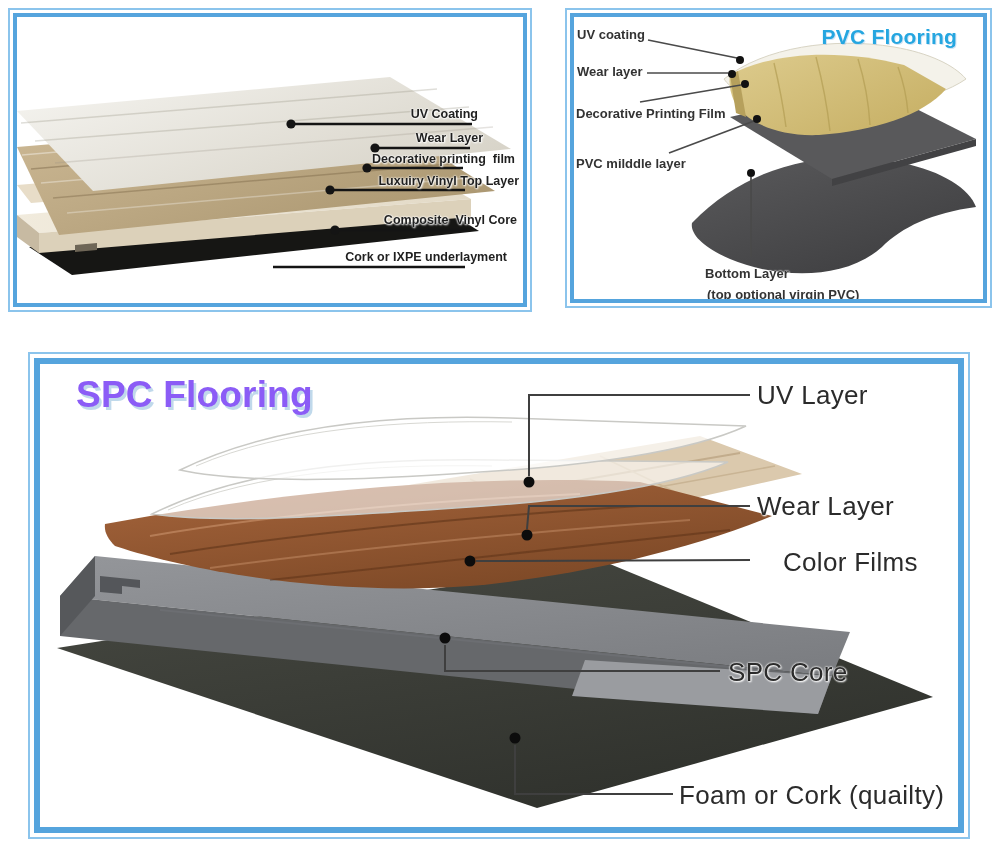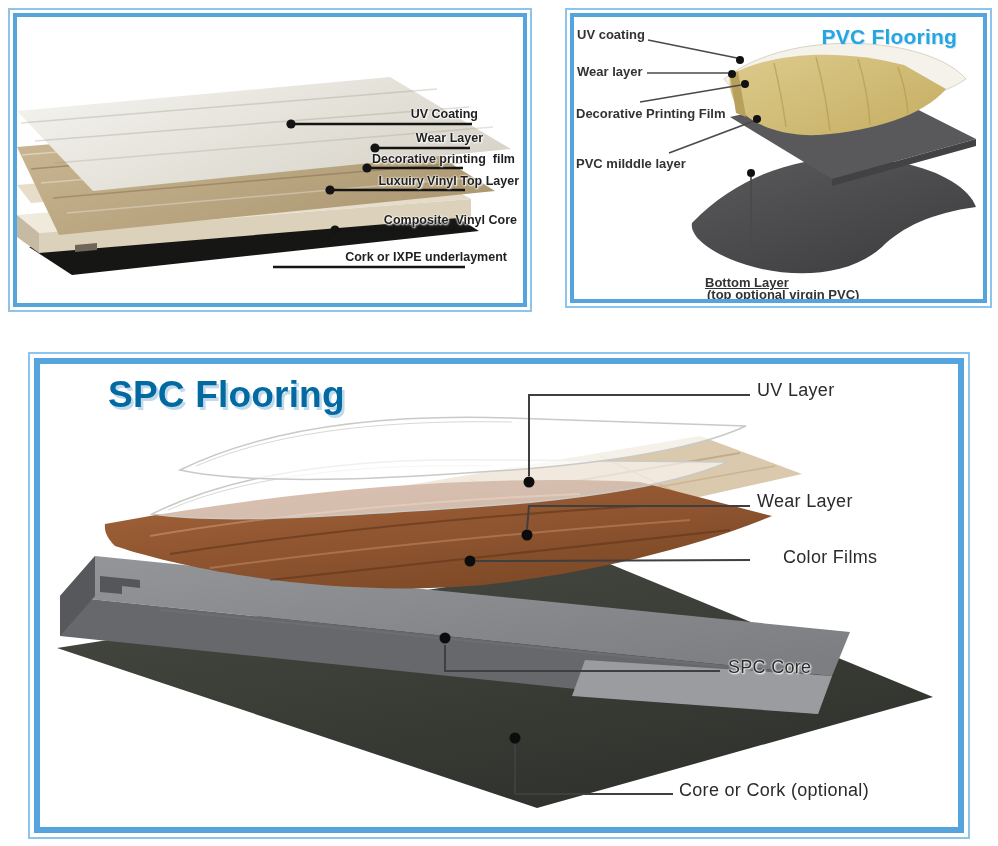--- a/index.html
+++ b/index.html
@@ -7,26 +7,26 @@
         font-family:"Liberation Sans",sans-serif;overflow:hidden;}
   .panel{position:absolute;box-sizing:border-box;background:#fff;
          border:2px solid #8bc4ec;padding:3px;}
   .panel-core{position:relative;box-sizing:border-box;width:100%;height:100%;
          border:4px solid #55a4dd;background:#fff;overflow:hidden;}
   .panel--spc{padding:4px;}
   .panel--spc .panel-core{border-width:6px;}
   .psvg{position:absolute;left:0;top:0;}
   .ptitle{position:absolute;margin:0;font-weight:bold;color:#25a6e0;letter-spacing:.2px;}
   .ptitle--sm{font-size:21px;text-shadow:1px 1px 0 rgba(150,195,230,.45);}
-  .ptitle--lg{font-size:37px;color:#0369a1;text-shadow:2.5px 2.5px 0 rgba(130,180,215,.5);margin-left:32px;}
+  .ptitle--lg{font-size:37px;color:#8b5cf6;text-shadow:2.5px 2.5px 0 rgba(130,180,215,.5);}
   .lbl{position:absolute;white-space:pre;color:#1f1f1f;line-height:1.1;
        text-shadow:0 0 2px #fff,0 0 2px #fff,1px 1px 2px #fff;}
   .lbl--b{font-weight:bold;font-size:12.5px;}
   .lbl--pvc{font-weight:bold;font-size:13px;color:#333;}
-  .lbl--spc{font-size:18px;color:#2b2b2b;letter-spacing:.3px;}
+  .lbl--spc{font-size:26px;color:#2b2b2b;letter-spacing:.3px;}
 </style>
 </head>
 <body>
 
 <div class="page">
 
   <section class="panel" style="left:8px;top:8px;width:524px;height:304px;">
     <div class="panel-core">
       <svg class="psvg" width="506" height="286" viewBox="0 0 506 286">
         <defs>
@@ -144,21 +144,21 @@
           <circle cx="171" cy="67" r="4"></circle>
             <circle cx="183" cy="102" r="4"></circle>
           <circle cx="177" cy="156" r="4"></circle>
         </g>
       </svg>
       <h2 class="ptitle ptitle--sm" style="top:8px;right:26px;">PVC Flooring</h2>
       <div class="lbl lbl--pvc" style="top:11px;left:3px;">UV coating</div>
       <div class="lbl lbl--pvc" style="top:48px;left:3px;">Wear layer</div>
       <div class="lbl lbl--pvc" style="top:90px;left:2px;">Decorative Printing Film</div>
       <div class="lbl lbl--pvc" style="top:140px;left:2px;">PVC milddle layer</div>
-      <div class="lbl lbl--pvc" style="top:259px;left:131px;text-decoration:underline;">Bottom Layer</div>
+      <div class="lbl lbl--pvc" style="top:250px;left:131px;">Bottom Layer</div>
       <div class="lbl lbl--pvc" style="top:271px;left:133px;">(top optional virgin PVC)</div>
     </div>
   </section>
 
   <section class="panel panel--spc" style="left:28px;top:352px;width:942px;height:487px;">
     <div class="panel-core">
       <svg class="psvg" width="918" height="463" viewBox="0 0 918 463">
         <defs>
           <linearGradient id="spcFoamG" x1="0" y1="0" x2="0.6" y2="1">
             <stop offset="0" stop-color="#474942"></stop>
@@ -224,17 +224,17 @@
           <circle cx="430" cy="197" r="5.5"></circle>
             <circle cx="405" cy="274" r="5.5"></circle>
           <circle cx="475" cy="374" r="5.5"></circle>
         </g>
       </svg>
       <h2 class="ptitle ptitle--lg" style="top:10px;left:36px;">SPC Flooring</h2>
       <div class="lbl lbl--spc" style="top:17px;left:717px;">UV Layer</div>
       <div class="lbl lbl--spc" style="top:128px;left:717px;">Wear Layer</div>
       <div class="lbl lbl--spc" style="top:184px;left:717px;margin-left:26px;">Color Films</div>
       <div class="lbl lbl--spc" style="top:294px;left:688px;">SPC Core</div>
-      <div class="lbl lbl--spc" style="top:417px;left:639px;">Core or Cork (optional)</div>
+      <div class="lbl lbl--spc" style="top:417px;left:639px;">Foam or Cork (quailty)</div>
     </div>
   </section>
 
 </div>
 
 </body></html>

